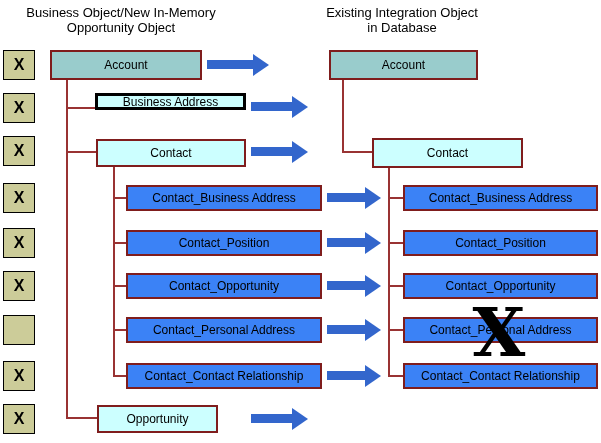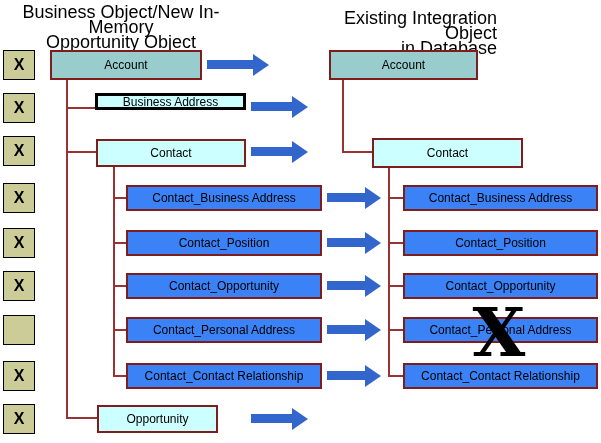--- a/index.html
+++ b/index.html
@@ -7,21 +7,21 @@
     position:relative;
     width:601px;height:443px;
     background:#ffffff;
     font-family:"Liberation Sans", sans-serif;
     color:#000;
     overflow:hidden;
   }
   .title{
     position:absolute;
     text-align:center;
-    font-size:18px;
+    font-size:13px;
     line-height:15px;
     color:#000;
   }
   .box{
     position:absolute;
     box-sizing:border-box;
     border:2px solid #7f1d1d;
     display:flex;
     align-items:center;
     justify-content:center;
@@ -71,21 +71,21 @@
 </style>
 </head>
 <body>
 
 <div id="stage">
 
   <div class="title" style="left:10px;top:5px;width:222px;">
     <div>Business Object/New In-Memory</div>
     <div>Opportunity Object</div>
   </div>
-  <div class="title" style="left:307px;top:11px;width:190px;text-align:right;">
+  <div class="title" style="left:307px;top:5px;width:190px;">
     <div>Existing Integration Object</div>
     <div>in Database</div>
   </div>
 
   <div class="marker" style="top:50px;">
       <span>X</span>
     </div>
   <div class="marker" style="top:93px;">
       <span>X</span>
     </div>

